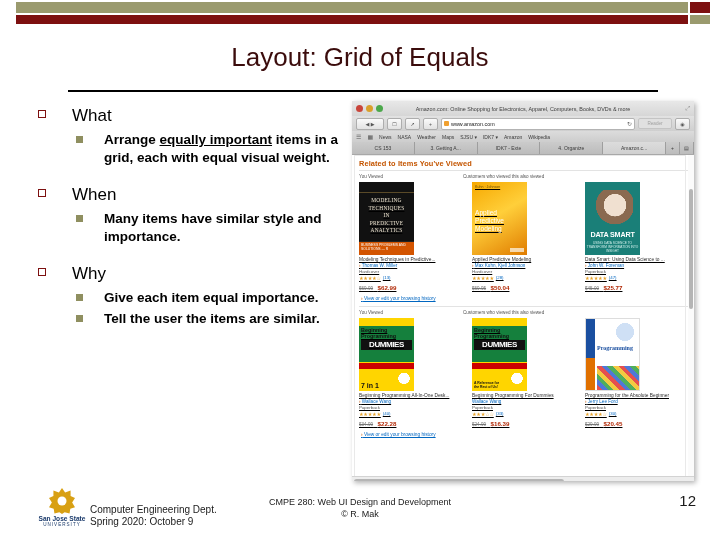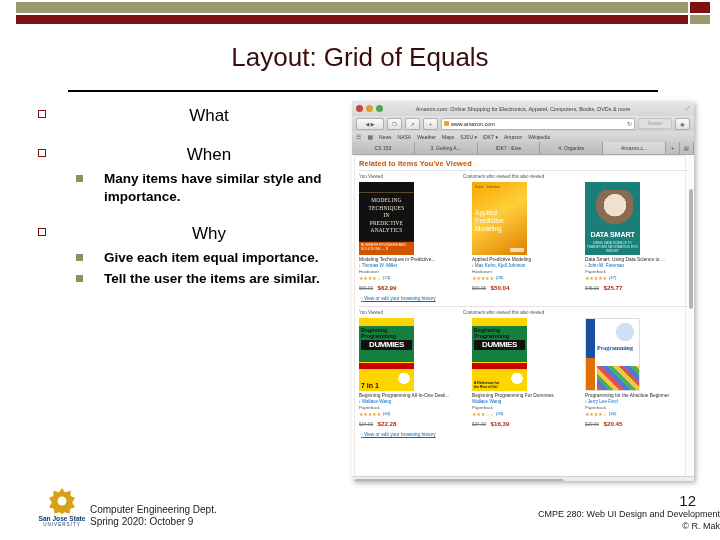--- a/index.html
+++ b/index.html
@@ -73,21 +73,20 @@
   }
   .grp { margin-bottom: 2px; }
 
   .lvl1 {
     position: relative;
     padding-left: 42px;
     font-size: 17px;
     line-height: 23px;
     color: #000;
     margin-bottom: 4px;
-    text-align: center;
   }
   .lvl1 .bullet1 {
     position: absolute;
     left: 8px; top: 6px;
     width: 8px; height: 8px;
     border: 1px solid #7d1010;
     background: transparent;
     box-sizing: border-box;
   }
 
@@ -266,20 +265,21 @@
     color: #555;
     margin-bottom: 3px;
     filter: blur(0.25px);
   }
   .colhead-row span:nth-child(1){ width: 104px; }
   .colhead-row span:nth-child(2){ width: 104px; }
 
   .books {
     display: flex;
     gap: 10px;
+    text-decoration: underline;
   }
   .bk { width: 104px; }
   .cover {
     width: 55px; height: 73px;
     position: relative;
     overflow: hidden;
     margin-bottom: 2px;
   }
   .bk-title {
     font-size: 4.8px; color: #2b2b2b; line-height: 6px;
@@ -427,21 +427,21 @@
   }
   .logo .l1 { font-size:6.6px; color:#1a3a6b; font-weight:bold; margin-top:1px; white-space:nowrap; }
   .logo .l2 { font-size:4.6px; color:#1a3a6b; letter-spacing:1px; white-space:nowrap; }
 
   .f-left {
     position:absolute; left:90px; top:504px;
     font-size:10px; color:#1a1a1a; line-height:12px;
   }
   .f-mid {
     position:absolute; left:0; top:496px; width:720px;
-    text-align:right; font-size:9px; color:#1a1a1a; line-height:12px;margin-top:12px;
+    text-align:center; font-size:9px; color:#1a1a1a; line-height:12px;
   }
   .f-num {
     position:absolute; right:24px; top:492px;
     font-size:15px; color:#1a1a1a;
   }
 </style>
 </head>
 <body>
 
 <div class="topdecor">
@@ -453,20 +453,24 @@
 
 <div class="slide-title">Layout: Grid of Equals</div>
 <div class="title-rule"></div>
 
 <div class="body-col">
 
   <div class="grp grp-what">
     <div class="lvl1">
       <span class="bullet1"></span>
       <span>What</span>
+    </div>
+    <div class="lvl2">
+      <span class="bullet2"></span>
+      <span>Arrange </span><u>equally important</u><span> items in a grid, each with equal visual weight.</span>
     </div>
   </div>
 
   <div class="grp grp-when">
     <div class="lvl1">
       <span class="bullet1"></span>
       <span>When</span>
     </div>
     <div class="lvl2">
       <span class="bullet2"></span>

